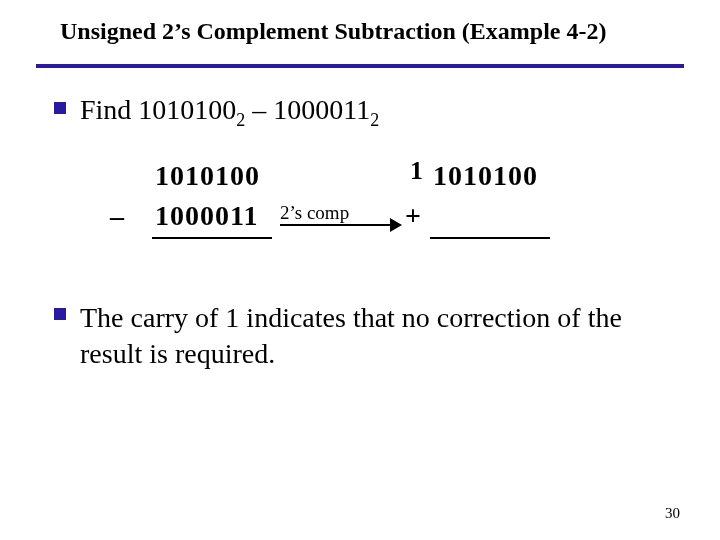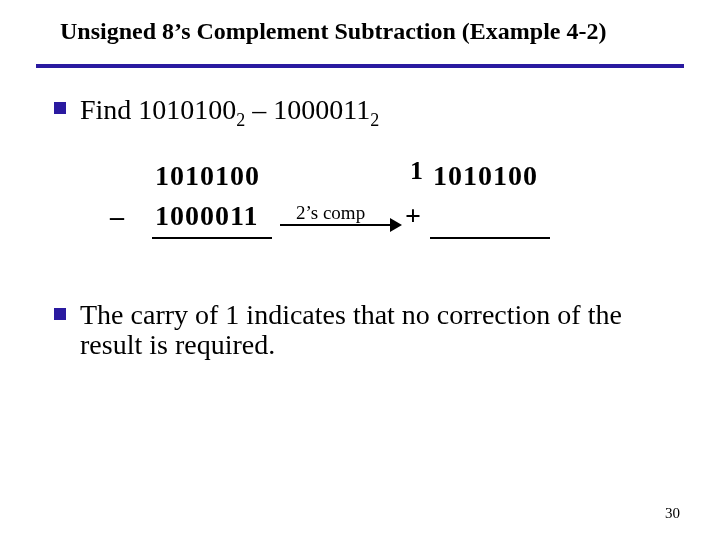--- a/index.html
+++ b/index.html
@@ -79,21 +79,21 @@
   }
   .arrow-area {
     position: absolute;
     left: 200px;
     top: 6px;
     width: 120px;
     height: 28px;
   }
   .arrow-label {
     position: absolute;
-    left: 16px;
+    left: 0;
     top: -4px;
     font-size: 19px;
     font-weight: normal;
     text-align: right;
   }
   .arrow-line {
     position: absolute;
     top: 18px;
     left: 0;
     width: 112px;
@@ -147,36 +147,36 @@
     position: absolute;
     left: 353px;
     top: 0;
     letter-spacing: 1px;
   }
   .bullet2 {
     top: 300px;
     left: 80px;
     right: 40px;
     font-size: 28px;
-    line-height: 30px;
+    line-height: 36px;
   }
   .page-num {
     position: absolute;
     bottom: 18px;
     right: 40px;
     font-size: 15px;
     font-weight: normal;
   }
 </style>
 </head>
 <body>
 
 <div class="slide">
 
-  <div class="title">Unsigned 8’s Complement Subtraction (Example 4-2)</div>
+  <div class="title">Unsigned 2’s Complement Subtraction (Example 4-2)</div>
 
   <div class="rule"></div>
 
   <div class="bullet bullet1">
     <div class="bullet-marker"></div>
     <span>Find </span><span>1010100</span><span class="sub2">2</span><span> – </span><span>1000011</span><span class="sub2b">2</span>
   </div>
 
   <div class="calc">
 

